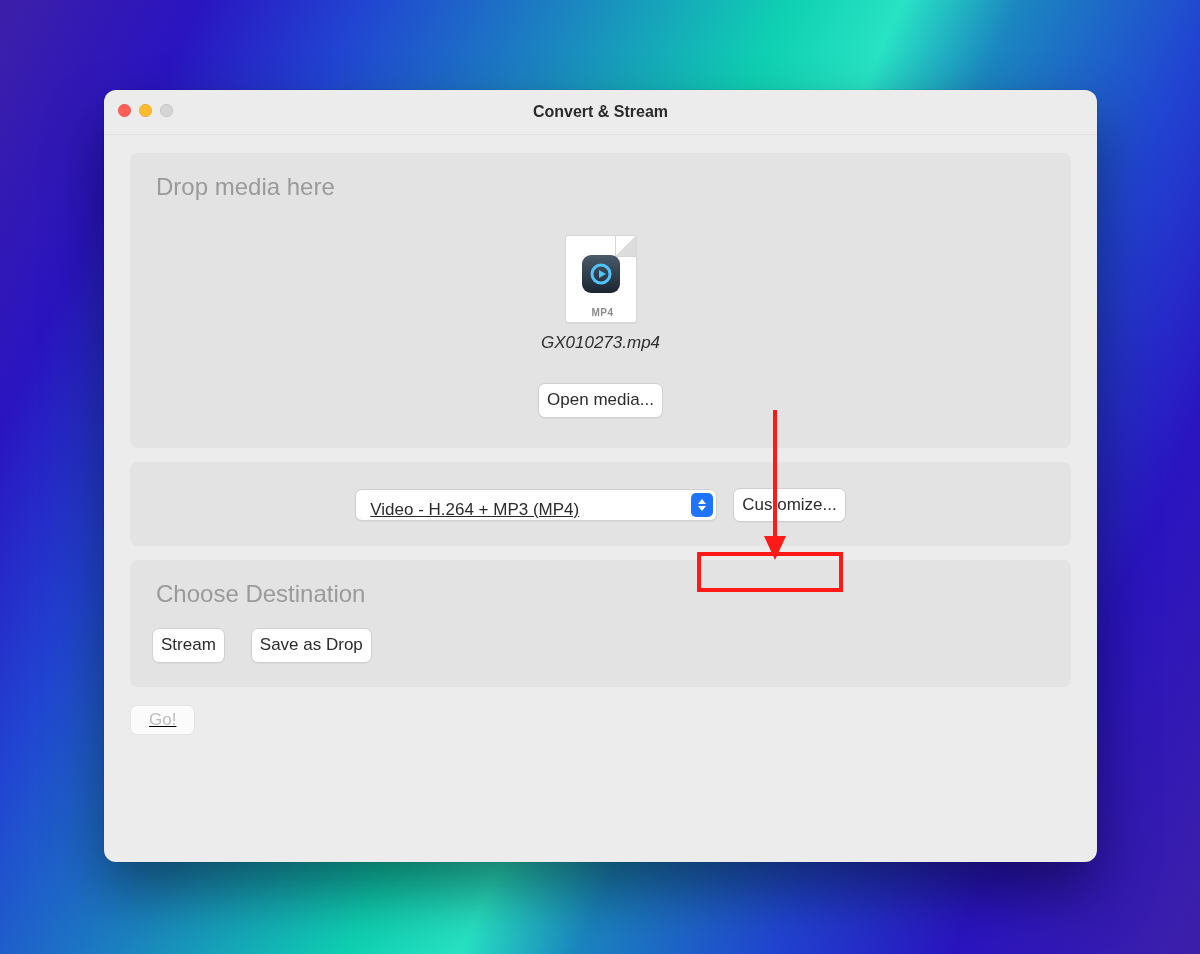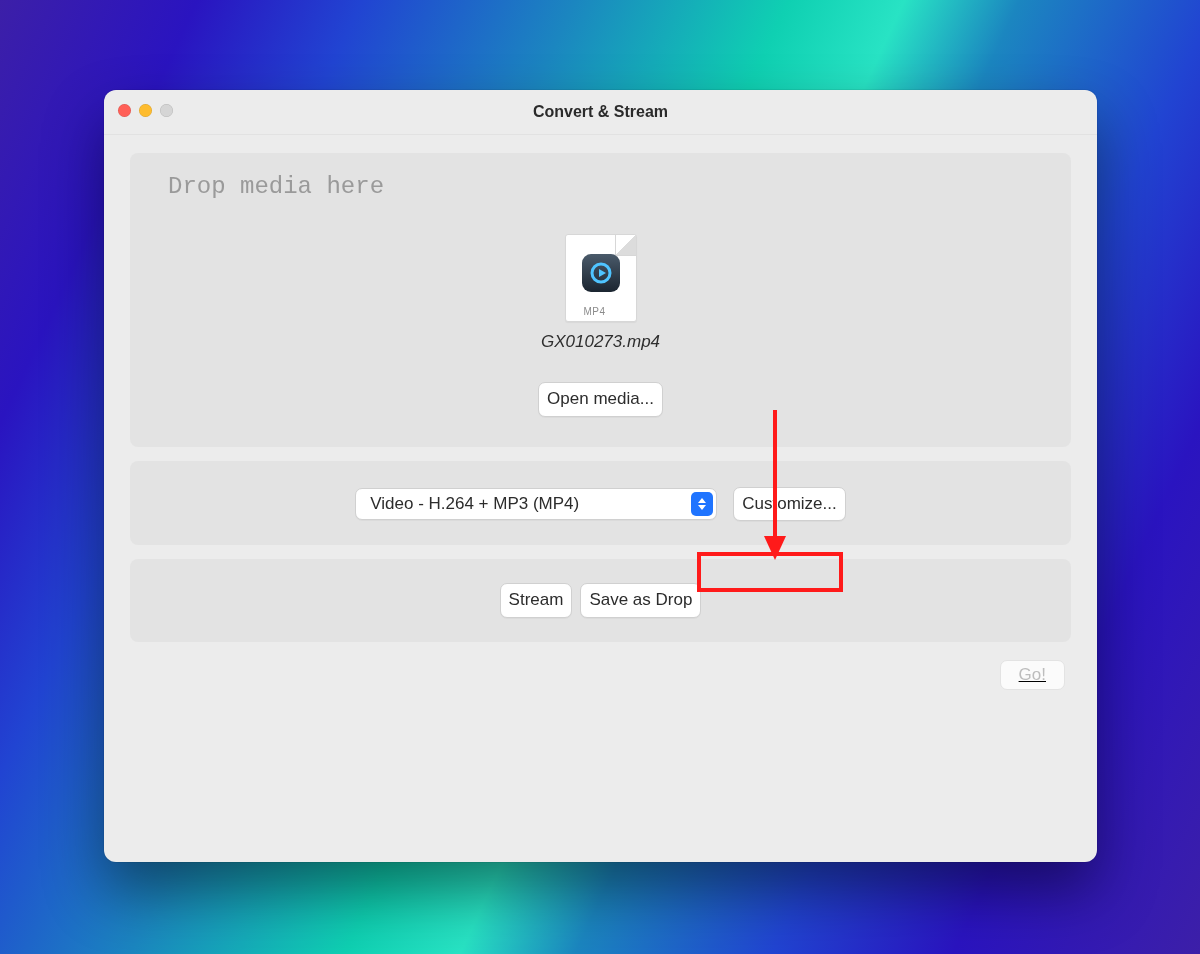--- a/index.html
+++ b/index.html
@@ -84,22 +84,21 @@
     border-radius: 8px;
     padding: 18px 22px 22px 22px;
     margin-bottom: 14px;
     position: relative;
   }
 
   .panel-title {
     font-size: 24px;
     color: #9a9a9a;
     font-weight: 400;
-    margin: 2px 0 14px 16px;
-    font-family: Liberation Mono, monospace;
+    margin: 2px 0 14px 4px;
   }
 
   
   .drop-area {
     display: flex;
     flex-direction: column;
     align-items: center;
     gap: 10px;
     padding: 20px 0 4px 0;
   }
@@ -126,25 +125,26 @@
     left: 50%; top: 44%;
     transform: translate(-50%,-50%);
     width: 38px; height: 38px;
     border-radius: 9px;
     background: linear-gradient(180deg,#4a5a6a,#1b2530);
     display: flex; align-items: center; justify-content: center;
   }
   .file-icon .qt svg { width: 24px; height: 24px; }
   .file-icon .badge {
     position: absolute;
-    bottom: 4px; left: 18px; right: 0;
-    text-align: left;
+    bottom: 4px; left: 4px; right: 0;
+    text-align: center;
     font-size: 10px;
     letter-spacing: 0.5px;
     color: #8b8b8b;
+    font-weight: bold;
   }
 
   .filename {
     font-size: 17px;
     color: #2e2e2e;
     font-style: italic;
   }
 
   .mac-button {
     background: #ffffff;
@@ -168,25 +168,26 @@
   }
 
   .mac-select {
     position: relative;
     background: #fff;
     border: 1px solid #d0d0d0;
     border-radius: 7px;
     height: 30px;
     min-width: 312px;
     display: flex;
-    align-items: center;
+    align-items: flex-end;
     padding: 0 34px 0 14px;
     font-size: 17px;
     color: #2c2c2c;
     box-shadow: 0 1px 0 rgba(0,0,0,0.03);
+    text-decoration: underline;
   }
   .mac-select .stepper {
     position: absolute;
     right: 3px;
     top: 3px;
     width: 22px;
     height: 24px;
     border-radius: 5px;
     background: #1f74ff;
     display: flex;
@@ -201,28 +202,27 @@
     width: 0; height: 0;
     border-left: 4px solid transparent;
     border-right: 4px solid transparent;
   }
   .mac-select .stepper::before { border-bottom: 5px solid #fff; }
   .mac-select .stepper::after  { border-top: 5px solid #fff; }
 
   
   .dest-row {
     display: flex;
-    justify-content: center;
-    gap: 8px;
+    justify-content: flex-start;
+    gap: 26px;
     padding: 6px 0 2px 0;
   }
 
   .footer {
     display: flex;
-    justify-content: flex-end;
     padding: 4px 6px 0 0;
     text-decoration: underline;
   }
   .go-button {
     background: #fbfbfb;
     border: 1px solid #e3e3e3;
     color: #bdbdbd;
     border-radius: 7px;
     padding: 4px 18px;
     font-size: 17px;
@@ -282,20 +282,21 @@
         <div class="profile-row">
           <div class="mac-select">
             <span>Video - H.264 + MP3 (MP4)</span>
             <span class="stepper"></span>
           </div>
           <button class="mac-button">Customize...</button>
         </div>
       </div>
 
       <div class="panel">
+        <div class="panel-title">Choose Destination</div>
         <div class="dest-row">
           <button class="mac-button">Stream</button>
           <button class="mac-button">Save as Drop</button>
         </div>
       </div>
 
       <div class="footer">
         <button class="go-button">Go!</button>
       </div>
 

